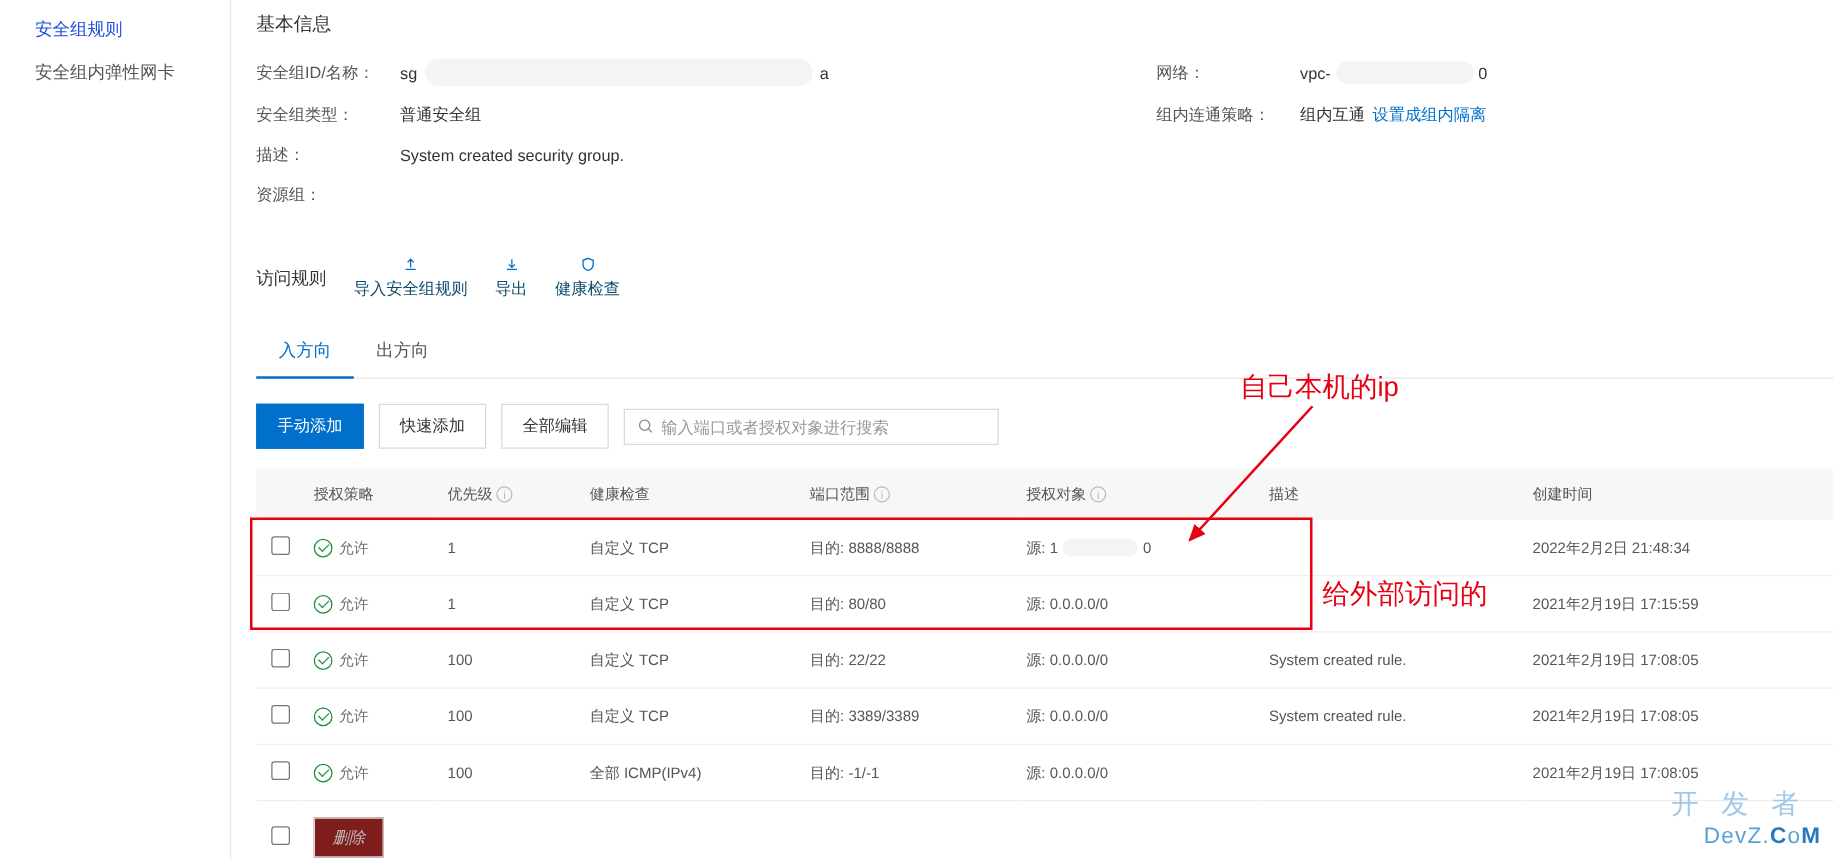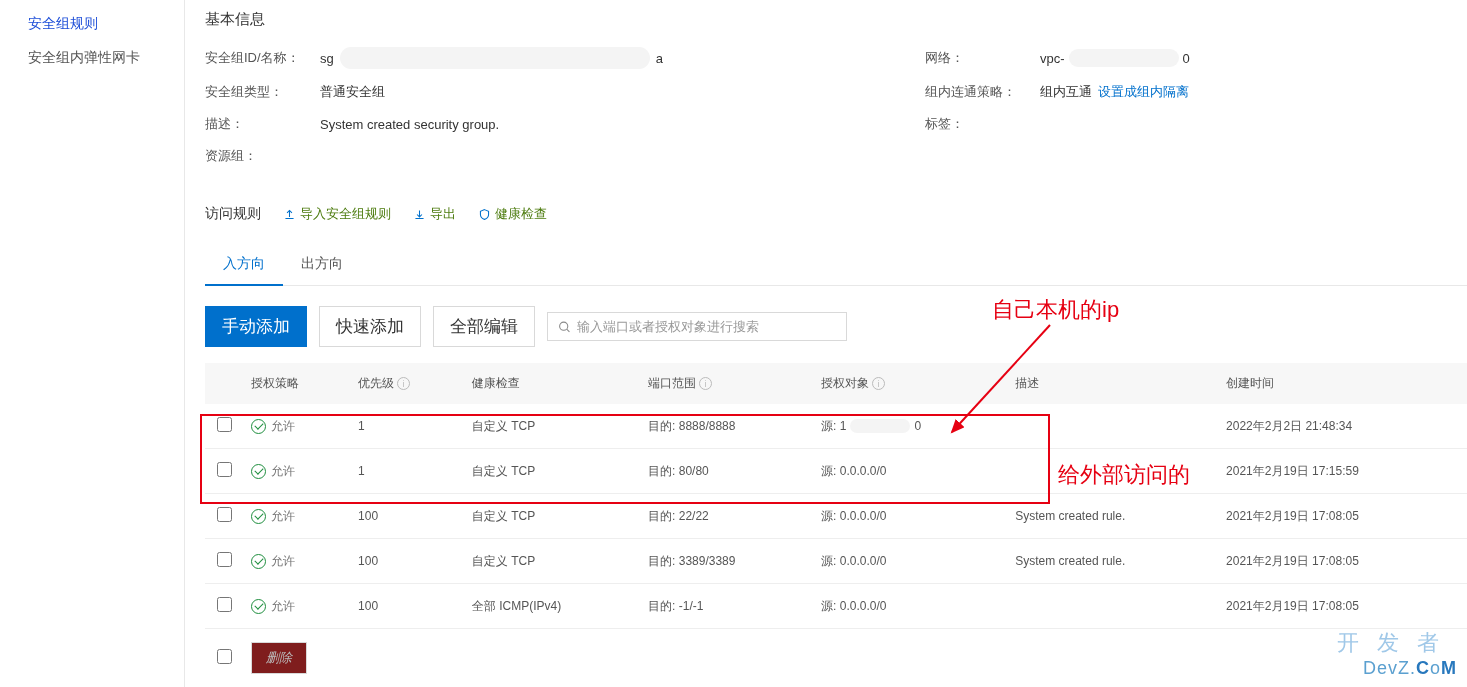--- a/index.html
+++ b/index.html
@@ -13,27 +13,27 @@
 .info-grid { display: grid; grid-template-columns: 720px 1fr; row-gap: 14px; margin-bottom: 40px; }
 .info-pair { display: flex; align-items: center; }
 .info-label { width: 115px; color: #555; font-size: 13px; }
 .info-label::after { content: "："; }
 .info-value { color: #333; font-size: 13px; display: flex; align-items: center; }
 .smudge { display: inline-block; width: 310px; height: 22px; background: #f4f4f4; border-radius: 11px; margin: 0 6px; vertical-align: middle; }
 .link-text { color: #0070cc; cursor: pointer; margin-left: 6px; }
 .full-row { grid-column: 1 / -1; }
 .rules-header { display: flex; align-items: center; gap: 22px; margin-bottom: 22px; }
 .rules-title { font-size: 14px; color: #333; }
-.toolbar-link { color: #4d7c0f; font-size: 13px; cursor: pointer; display: inline-flex; align-items: center; gap: 4px; }
+.toolbar-link { color: #0c4a6e; font-size: 13px; cursor: pointer; display: inline-flex; align-items: center; gap: 4px; flex-direction: column; }
 .tabs { display: flex; border-bottom: 1px solid #e8e8e8; margin-bottom: 20px; }
 .tab { padding: 10px 18px 12px; font-size: 14px; color: #555; cursor: pointer; position: relative; }
 .tab.active { color: #0070cc; }
 .tab.active::after { content: ""; position: absolute; left: 0; right: 0; bottom: -1px; height: 2px; background: #0070cc; }
 .action-bar { display: flex; gap: 12px; align-items: center; margin-bottom: 16px; }
-.btn { padding: 8px 16px; border: 1px solid #d9d9d9; background: #fff; font-size: 17px; color: #333; cursor: pointer; }
+.btn { padding: 8px 16px; border: 1px solid #d9d9d9; background: #fff; font-size: 13px; color: #333; cursor: pointer; }
 .btn.primary { background: #0070cc; border-color: #0070cc; color: #fff; }
 .search-box { flex: 0 0 300px; display: flex; align-items: center; border: 1px solid #d9d9d9; padding: 6px 10px; }
 .search-box input { border: none; outline: none; font-size: 13px; width: 100%; margin-left: 6px; color: #333; }
 .search-box input::placeholder { color: #999; }
 .search-icon-svg { width: 14px; height: 14px; }
 .table { width: 100%; border-collapse: collapse; }
 .table th { background: #f7f7f7; text-align: left; font-weight: normal; font-size: 12px; color: #555; padding: 12px 8px; }
 .table td { padding: 13px 8px; border-bottom: 1px solid #eee; font-size: 12px; color: #555; }
 .chk { width: 38px; text-align: center; }
 input[type=checkbox] { width: 15px; height: 15px; }
@@ -91,24 +91,20 @@
         <span class="info-label">组内连通策略</span>
         <span class="info-value">
           <span>组内互通</span>
           <span class="link-text">设置成组内隔离</span>
         </span>
       </div>
       <div class="info-pair">
         <span class="info-label">描述</span>
         <span class="info-value">System created security group.</span>
       </div>
-      <div class="info-pair">
-        <span class="info-label">标签</span>
-        <span class="info-value"></span>
-      </div>
       <div class="info-pair full-row">
         <span class="info-label">资源组</span>
         <span class="info-value"></span>
       </div>
     </div>
 
     <div class="rules-header">
       <span class="rules-title">访问规则</span>
       <span class="toolbar-link">
         <svg class="upload-icon" viewBox="0 0 16 16" fill="none" stroke="#0070cc" stroke-width="1.3">

